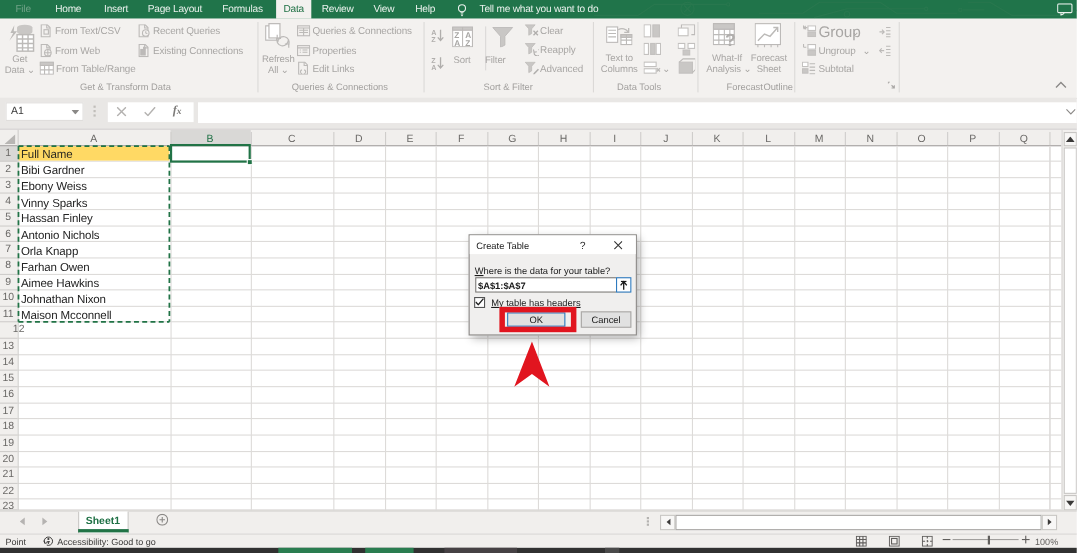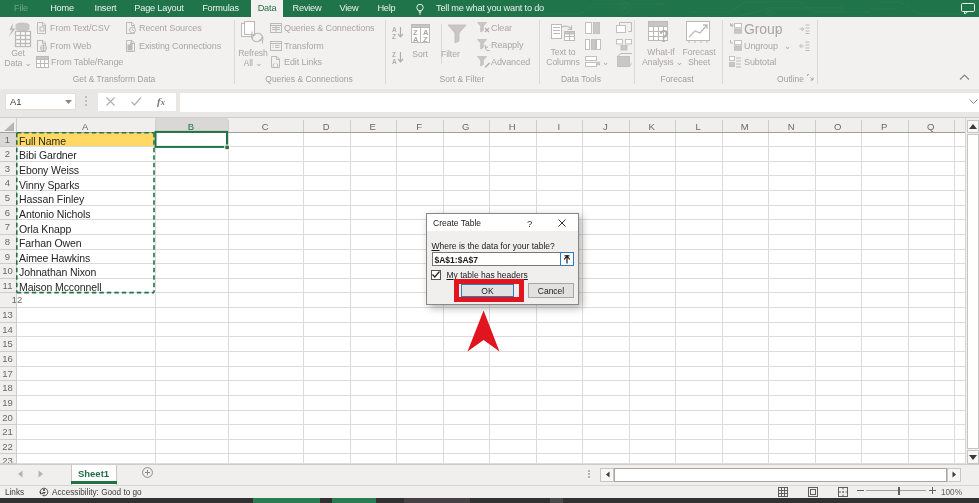--- a/index.html
+++ b/index.html
@@ -62,21 +62,21 @@
 <div class="ab" style="left:539px;top:20px;width:1px;height:64px;background:#dbd9d7;"></div>
 <div class="ab" style="left:633.5px;top:20px;width:1px;height:64px;background:#dbd9d7;"></div>
 <div class="ab" style="left:722px;top:20px;width:1px;height:64px;background:#dbd9d7;"></div>
 <div class="ab" style="left:817px;top:20px;width:1px;height:64px;background:#dbd9d7;"></div>
 <div class="ab" style="left:441px;top:24px;width:1px;height:40px;background:#dbd9d7;"></div>
 <div class="ab glabel" style="left:44px;top:74px;width:140px;text-align:center;">Get &amp; Transform Data</div>
 <div class="ab glabel" style="left:239px;top:74px;width:140px;text-align:center;">Queries &amp; Connections</div>
 <div class="ab glabel" style="left:392px;top:74px;width:140px;text-align:center;">Sort &amp; Filter</div>
 <div class="ab glabel" style="left:511px;top:74px;width:140px;text-align:center;">Data Tools</div>
 <div class="ab glabel" style="left:607px;top:74px;width:140px;text-align:center;">Forecast</div>
-<div class="ab glabel" style="left:664px;top:74px;width:140px;text-align:right;">Outline</div>
+<div class="ab glabel" style="left:694px;top:74px;width:140px;text-align:left;">Outline</div>
 <svg class="ab" style="left:807px;top:74px;" width="7" height="7" viewBox="0 0 7 7">
 <g stroke="#a8a6a4" stroke-width="1" fill="none">
         <path d="M0.5 2 L0.5 0.5 L2 0.5 M3.5 3.5 L6 6 M6 3.5 L6 6 L3.5 6"></path>
       </g>
     </svg>
 <svg class="ab" style="left:959px;top:73px;" width="11" height="8" viewBox="0 0 11 8">
 <path d="M1 6.5 L5.5 2 L10 6.5" stroke="#8a8886" stroke-width="1.2" fill="none"></path>
     </svg>
 <svg class="ab" style="left:6px;top:21px;" width="26" height="27" viewBox="0 0 26 27">
 <g stroke="#bcbab8" fill="none" stroke-width="1.3">
@@ -115,21 +115,21 @@
     </svg>
 <div class="ab ritem" style="left:51px;top:56.5px;font-size:9px;">From Table/Range</div>
 <svg class="ab" style="left:125px;top:22px;" width="12" height="12" viewBox="0 0 12 12">
 <g stroke="#bcbab8" stroke-width="1" fill="none">
 <path d="M1.5 0.5 L7 0.5 L9.5 3 L9.5 11.5 L1.5 11.5 Z"></path>
         <path d="M6.5 0.5 L6.5 3.5 L9.5 3.5"></path>
         <circle cx="7.5" cy="8" r="3" fill="#f3f1ef"></circle>
         <path d="M7.5 6.5 L7.5 8 L9 8.8"></path>
 </g>
     </svg>
-<div class="ab ritem" style="left:139px;top:22.5px;font-size:9px;">Recent Sources</div>
+<div class="ab ritem" style="left:139px;top:22.5px;font-size:9px;">Recent Queries</div>
 <svg class="ab" style="left:125px;top:40px;" width="12" height="12" viewBox="0 0 12 12">
 <g stroke="#bcbab8" stroke-width="1" fill="none">
 <path d="M1.5 0.5 L7 0.5 L9.5 3 L9.5 11.5 L1.5 11.5 Z"></path>
         <path d="M6.5 0.5 L6.5 3.5 L9.5 3.5"></path>
         <rect x="3" y="5" width="1.5" height="5" fill="#bcbab8"></rect>
         <rect x="5.5" y="3" width="1.5" height="7" fill="#bcbab8"></rect>
 </g>
     </svg>
 <div class="ab ritem" style="left:139px;top:40.5px;font-size:9px;">Existing Connections</div>
 <svg class="ab" style="left:241px;top:21px;" width="24" height="26" viewBox="0 0 24 26">
@@ -150,21 +150,21 @@
       </g>
     </svg>
 <div class="ab ritem" style="left:284px;top:22.5px;font-size:9px;">Queries &amp; Connections</div>
 <svg class="ab" style="left:270px;top:40px;" width="12" height="12" viewBox="0 0 12 12">
 <g stroke="#bcbab8" stroke-width="1" fill="none">
         <rect x="0.5" y="1.5" width="11" height="9"></rect>
 <path d="M0.5 3.5 L11.5 3.5"></path>
         <path d="M2.5 5.5 L3.5 5.5 M5 5.5 L9.5 5.5 M2.5 7.5 L3.5 7.5 M5 7.5 L9.5 7.5"></path>
       </g>
     </svg>
-<div class="ab ritem" style="left:284px;top:40.5px;font-size:9px;">Transform</div>
+<div class="ab ritem" style="left:284px;top:40.5px;font-size:9px;">Properties</div>
 <svg class="ab" style="left:270px;top:56px;" width="12" height="12" viewBox="0 0 12 12">
 <g stroke="#bcbab8" stroke-width="1" fill="none">
 <path d="M1.5 0.5 L7 0.5 L9.5 3 L9.5 11.5 L1.5 11.5 Z"></path>
         <path d="M6.5 0.5 L6.5 3.5 L9.5 3.5"></path>
         <path d="M3.5 8 a1.8 1.8 0 0 1 0 -3.5 M5.5 8 a1.8 1.8 0 0 0 0 -3.5" transform="translate(1,3)"></path>
 </g>
     </svg>
 <div class="ab ritem" style="left:284px;top:56.5px;font-size:9px;">Edit Links</div>
 <svg class="ab" style="left:392px;top:26px;" width="12" height="13" viewBox="0 0 12 13">
 <g fill="#b0aeac" font-family="Liberation Sans" font-size="6.5" font-weight="bold">
@@ -519,21 +519,21 @@
 <div class="ab" style="left:600px;top:467.5px;width:14px;height:14px;background:#f8f7f6;border:1px solid #c8c6c4;box-sizing:border-box;"></div>
 <svg class="ab" style="left:604.5px;top:471px;" width="5" height="7" viewBox="0 0 5 7">
       <path d="M4.5 0.5 L1 3.5 L4.5 6.5 Z" fill="#3b3a39"></path>
     </svg>
 <div class="ab" style="left:614px;top:467.5px;width:333px;height:14px;background:#fff;border:1px solid #a9a7a5;box-sizing:border-box;"></div>
 <div class="ab" style="left:947px;top:467.5px;width:14px;height:14px;background:#f8f7f6;border:1px solid #c8c6c4;box-sizing:border-box;"></div>
 <svg class="ab" style="left:951.5px;top:471px;" width="5" height="7" viewBox="0 0 5 7">
       <path d="M0.5 0.5 L4 3.5 L0.5 6.5 Z" fill="#3b3a39"></path>
     </svg>
 <div class="ab" style="left:0;top:484.5px;width:979px;height:13px;background:#f1efed;border-top:1px solid #d8d6d4;box-sizing:border-box;"></div>
-<div class="ab" style="left:5px;top:487.5px;font-size:8.2px;color:#3b3a39;">Links</div>
+<div class="ab" style="left:5px;top:487.5px;font-size:8.2px;color:#3b3a39;">Point</div>
 <svg class="ab" style="left:39px;top:486.5px;" width="10" height="10" viewBox="0 0 10 10">
 <g stroke="#3b3a39" stroke-width="0.9" fill="none">
 <path d="M1.5 6.5 a3.8 3.8 0 1 1 2 2"></path>
         <path d="M1 4.5 L1.7 7 L4 6.3"></path>
 <circle cx="5" cy="3" r="1" fill="#3b3a39" stroke="none"></circle>
         <path d="M3.5 5.5 L6.5 5.5 M5 5 L5 7.5"></path>
 </g>
     </svg>
 <div class="ab" style="left:52px;top:487.5px;font-size:8.2px;color:#3b3a39;">Accessibility: Good to go</div>
 <svg class="ab" style="left:778px;top:486.5px;" width="10" height="10" viewBox="0 0 10 10">

